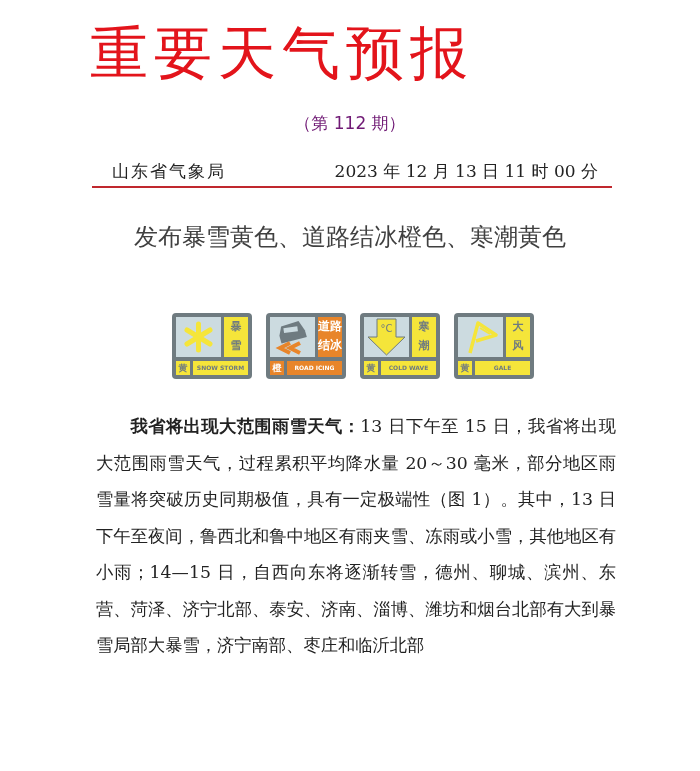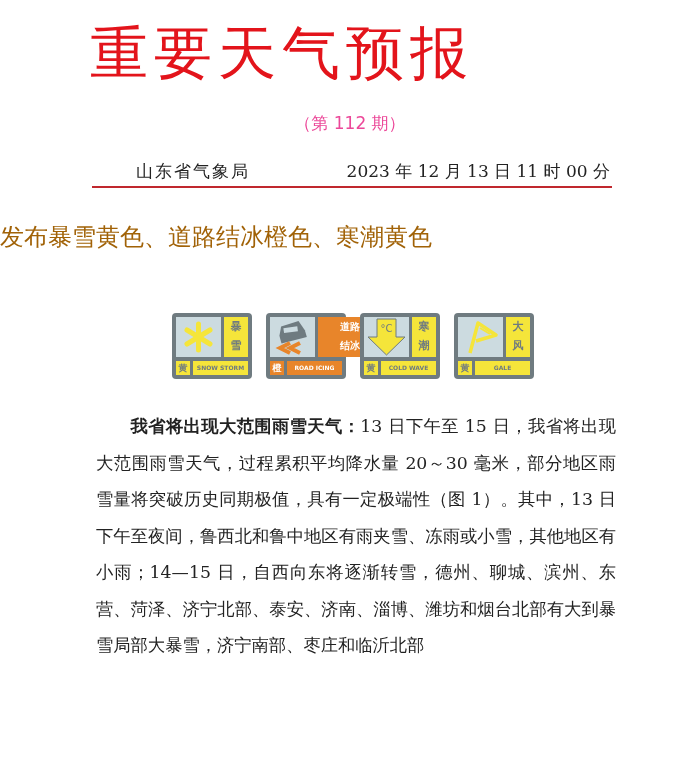--- a/index.html
+++ b/index.html
@@ -2,28 +2,28 @@
 <html><head>
 <meta charset="utf-8">
 <style>
   html, body { margin: 0; padding: 0; background: #ffffff; }
   body { width: 700px; height: 771px; position: relative; overflow: hidden;
          font-family: "DejaVu Serif", "Liberation Serif", serif; color: #222; }
   .main-title { position: absolute; top: 18px; left: 0; width: 564px; text-align: center;
                 font-family: "DejaVu Sans", "Liberation Sans", sans-serif;
                 font-size: 58px; letter-spacing: 6px; color: #e3141b; line-height: 70px; }
   .issue { position: absolute; top: 112px; left: 0; width: 700px; text-align: center;
-           font-family: "DejaVu Sans", "Liberation Sans", sans-serif; font-size: 17px; color: #ec4899; }
+           font-family: "DejaVu Sans", "Liberation Sans", sans-serif; font-size: 17px; color: #701a75; }
   .meta-row { position: absolute; top: 160px; left: 112px; width: 498px; font-size: 17px; color: #222; }
-  .meta-row .agency { position: absolute; left: 0; top: 0; letter-spacing: 2px; margin-left: 24px; }
-  .meta-row .datetime { position: absolute; right: 0; top: 0; white-space: nowrap; margin-left: 11px; }
+  .meta-row .agency { position: absolute; left: 0; top: 0; letter-spacing: 2px; }
+  .meta-row .datetime { position: absolute; right: 12px; top: 0; white-space: nowrap; margin-left: 11px; }
   .red-rule { position: absolute; top: 186px; left: 92px; width: 520px; height: 2px; background: #c0282e; }
-  .headline { position: absolute; top: 218px; left: 0; width: 700px; 
+  .headline { position: absolute; top: 218px; left: 0; width: 700px; text-align: center;
               font-family: "DejaVu Sans", "Liberation Sans", sans-serif; font-size: 24px;
-              line-height: 38px; color: #a16207; }
+              line-height: 38px; color: #404040; }
   .icons { position: absolute; top: 313px; left: 172px; display: flex; gap: 14px; }
   .sign { width: 80px; height: 66px; background: #6f7b80; border-radius: 4px; position: relative; box-sizing: border-box; }
   .sign .pic { position: absolute; left: 4px; top: 4px; width: 45px; height: 40px; background: #ccdbe0; }
   .sign .pic svg { width: 45px; height: 40px; display: block; }
   .sign .name { position: absolute; left: 52px; top: 4px; width: 24px; height: 40px;
                 font-family: "DejaVu Sans", sans-serif; font-size: 11px; line-height: 19px;
                 text-align: center; font-weight: bold; color: #6f7b80; writing-mode: horizontal-tb; }
   .sign .lvl { position: absolute; left: 4px; top: 48px; width: 14px; height: 14px;
                font-family: "DejaVu Sans", sans-serif; font-size: 9px; line-height: 14px; text-align: center;
                color: #6f7b80; font-weight: bold; }
@@ -75,21 +75,21 @@
   </div>
 
   <div class="sign orange">
     <div class="pic">
       <svg viewBox="0 0 45 40">
         <path d="M12 8 L30 5 L35 15 L36 22 L10 25 L9 17 Z" fill="#6f7b80" transform="rotate(-8 22 15)"></path>
         <rect x="14" y="10" width="14" height="5" fill="#ccdbe0" transform="rotate(-8 22 15)"></rect>
         <path d="M20 26 L10 31 L20 36 M30 26 L20 31 L30 36" stroke="#e8852a" stroke-width="4" fill="none"></path>
       </svg>
     </div>
-    <div class="name" style="font-size:10px;padding-left:20px;">
+    <div class="name" style="font-size:12px;">
         <div>道路</div>
         <div>结冰</div>
       </div>
     <div class="lvl">橙</div>
     <div class="en">ROAD ICING</div>
   </div>
 
   <div class="sign yellow">
     <div class="pic">
       <svg viewBox="0 0 45 40">

